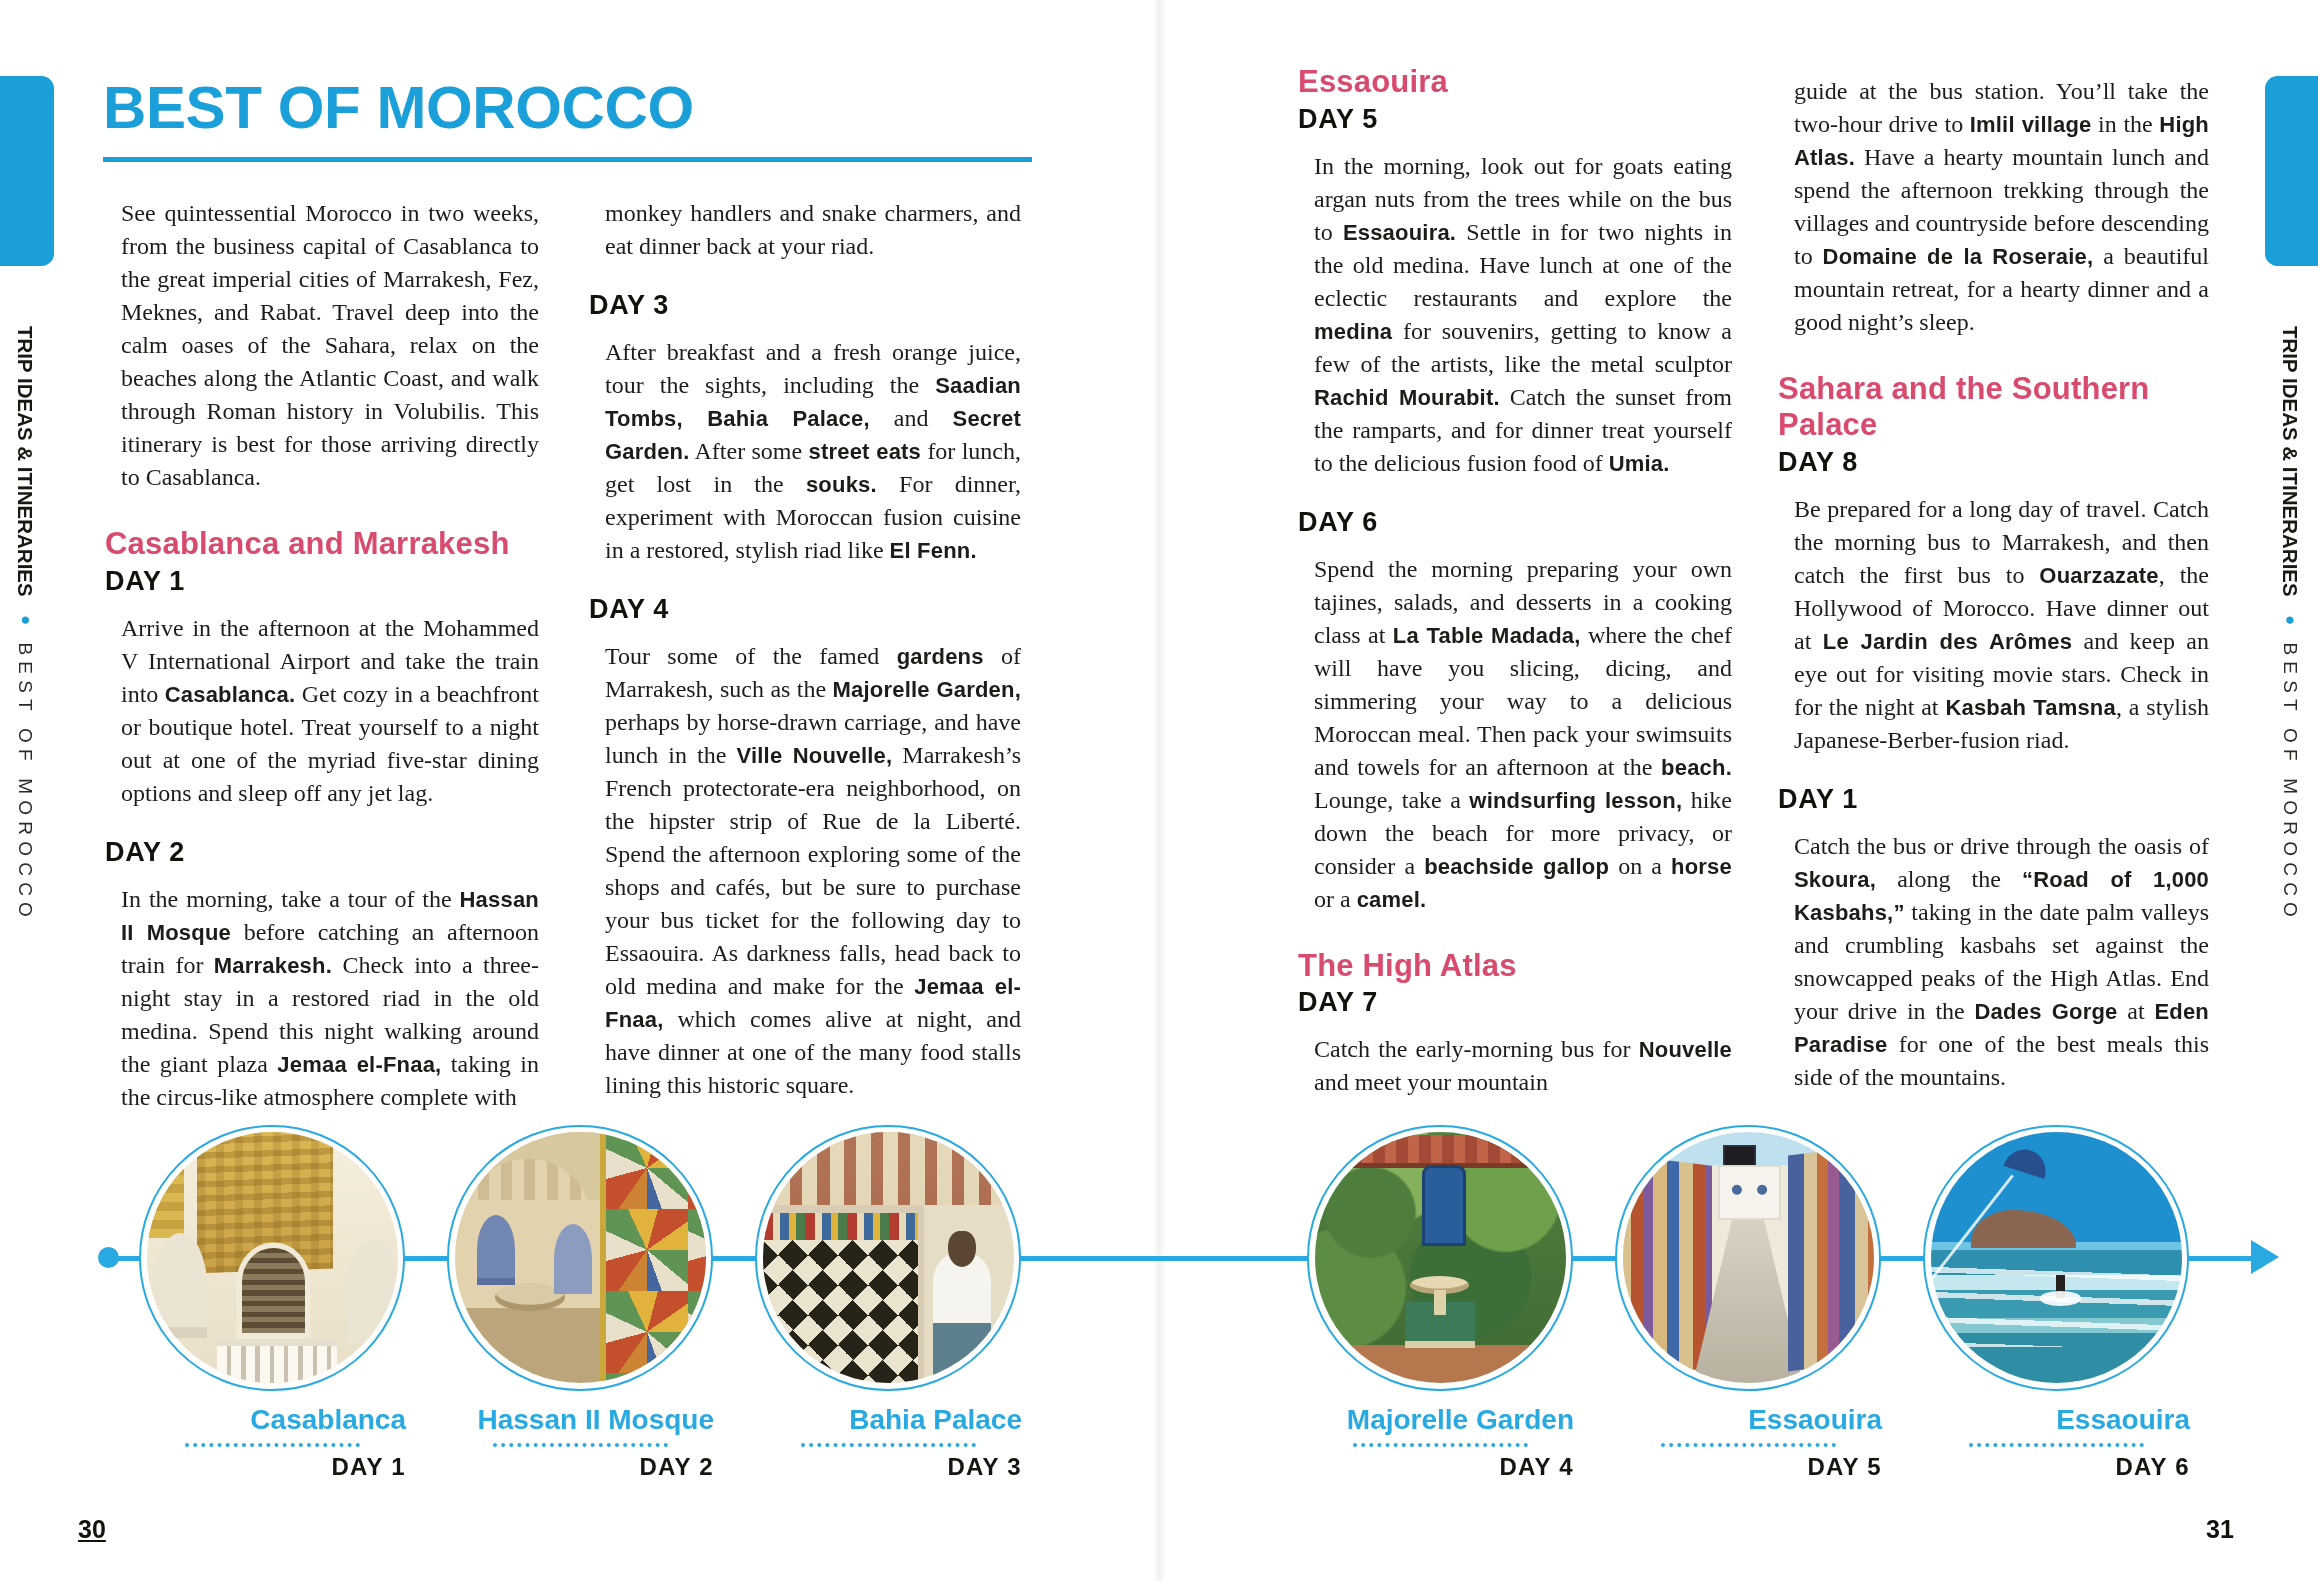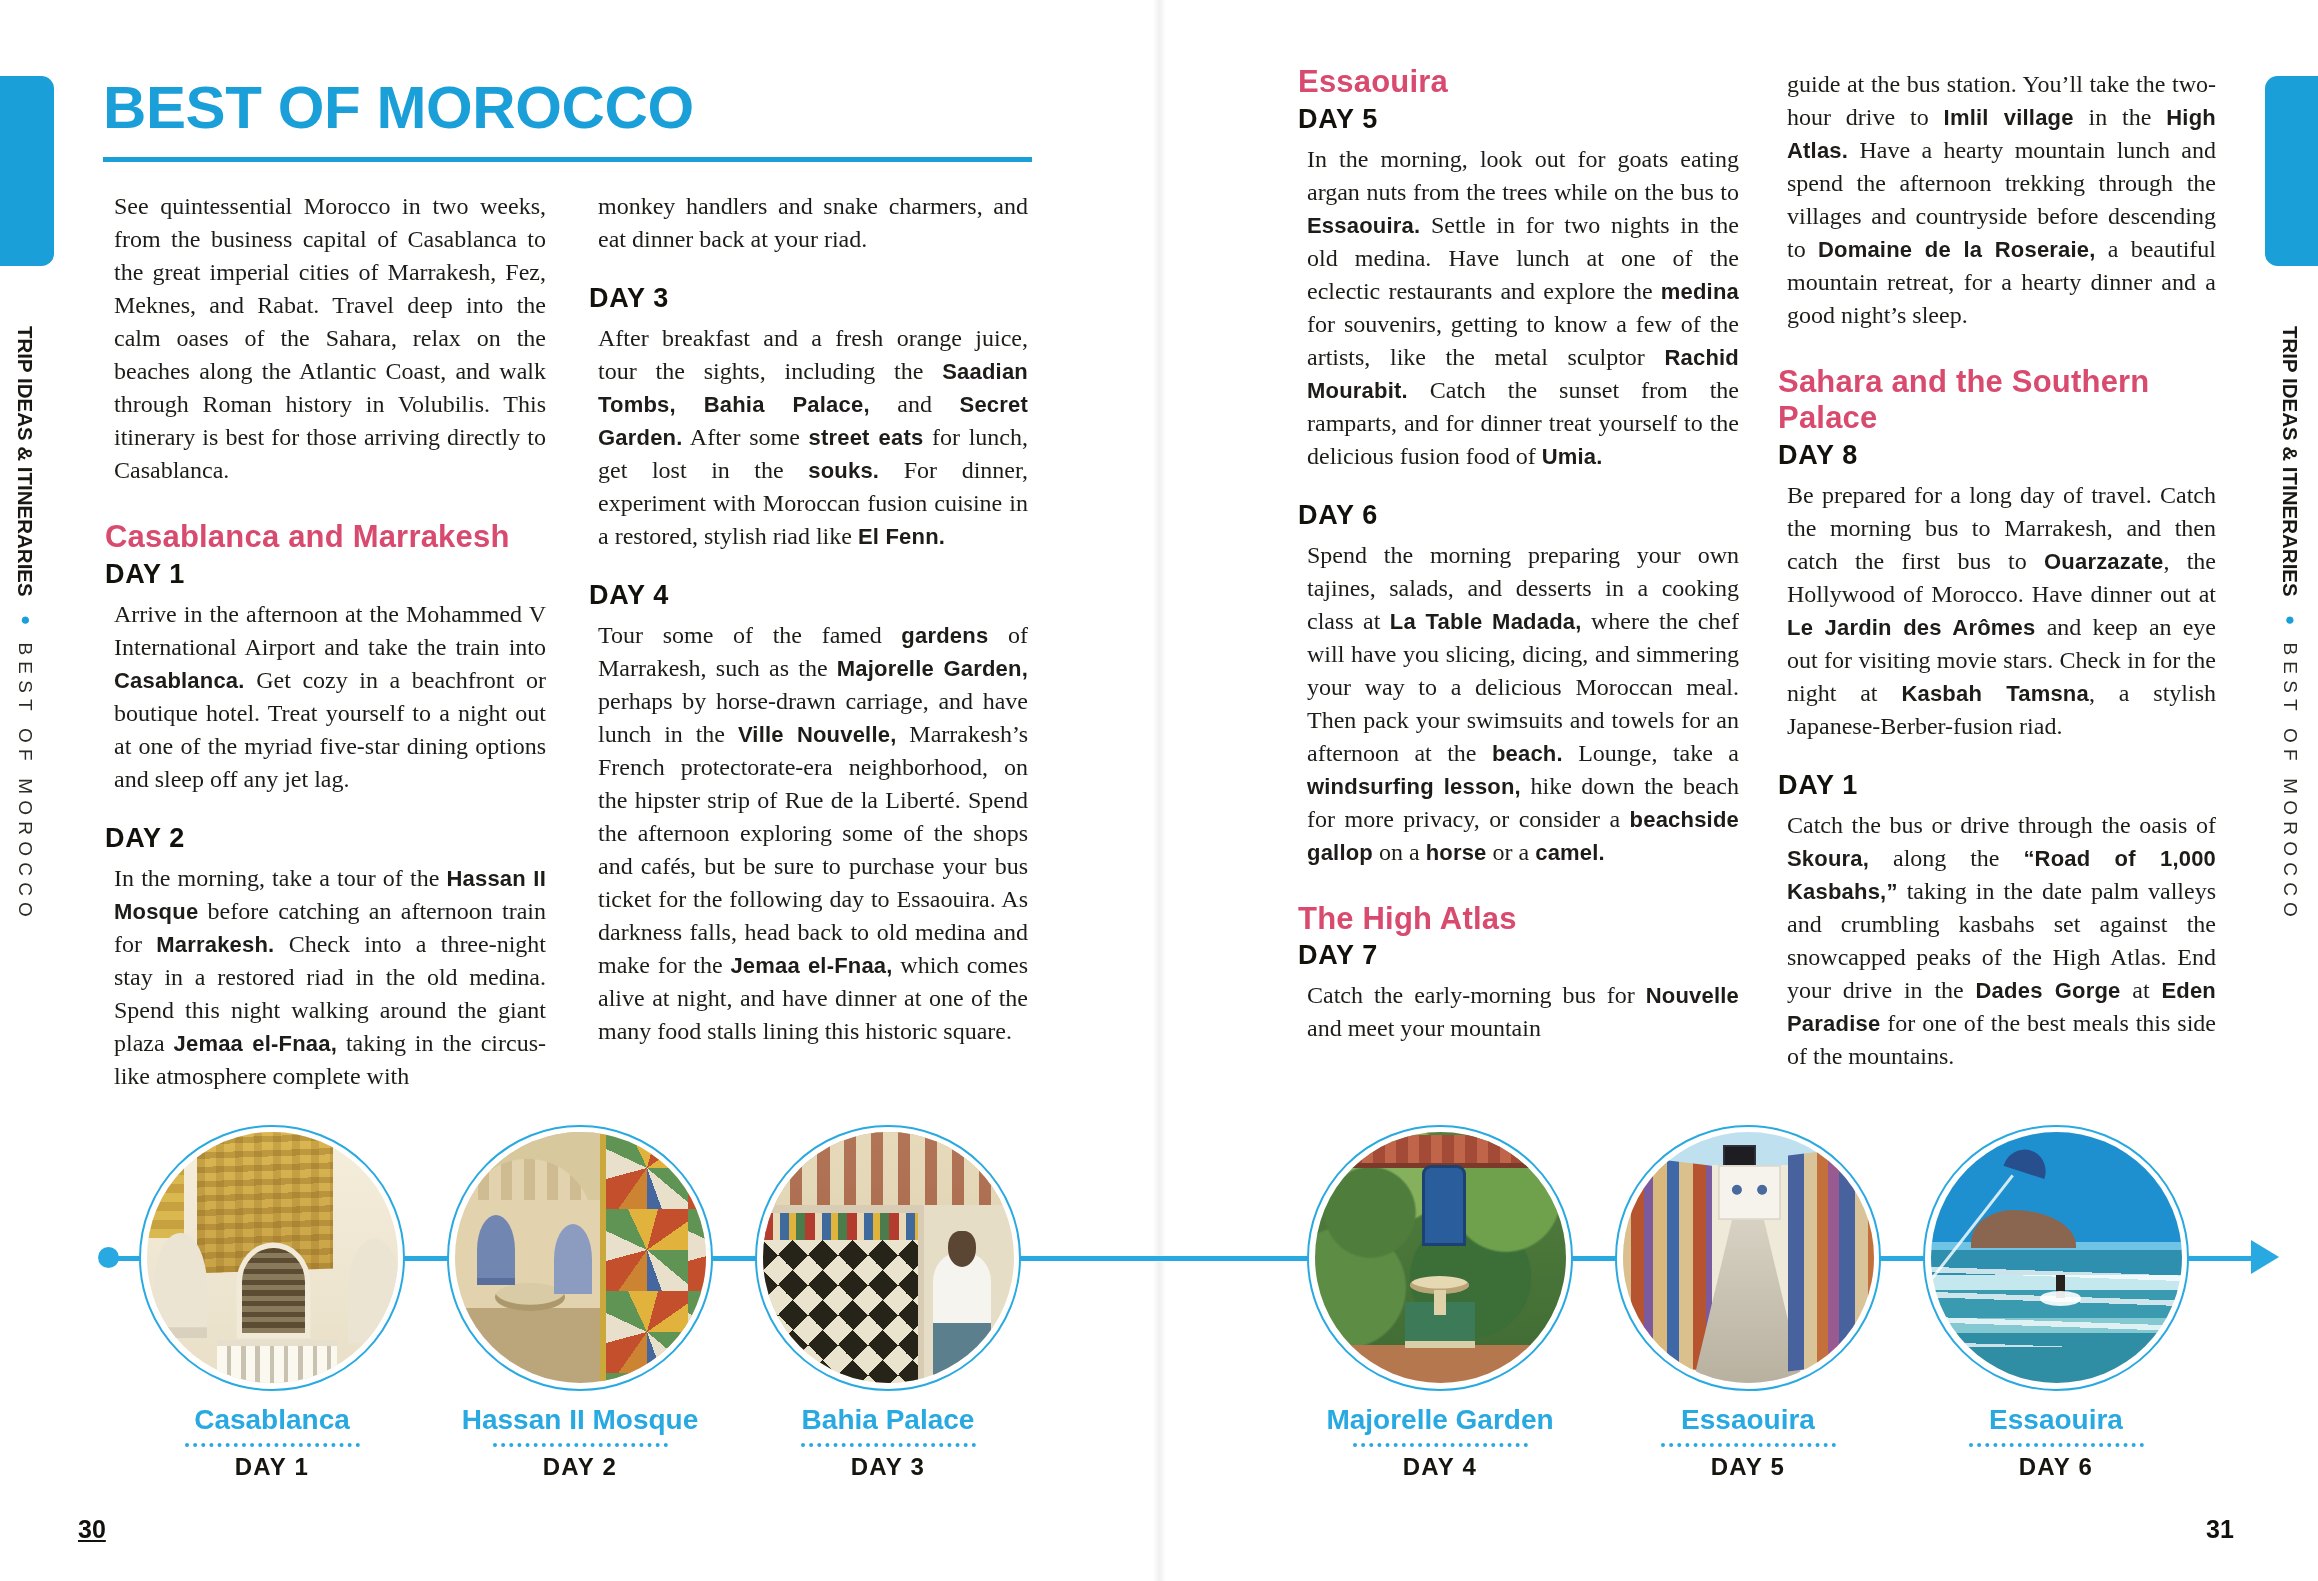--- a/index.html
+++ b/index.html
@@ -21,35 +21,35 @@
   #seam{position:absolute;left:1153px;top:0;width:12.5px;height:100%;
         background:linear-gradient(90deg,transparent,rgba(110,110,110,.10),transparent);}
   
   #main-title{position:absolute;left:103px;top:73px;font-weight:700;font-size:60px;
               letter-spacing:-0.4px;color:var(--blue);}
   #title-rule{position:absolute;left:103px;top:157px;width:929px;height:4.5px;background:var(--blue);}
   
   .col{position:absolute;width:450px;}
   #l-col1{left:105px;top:181px;} #l-col2{left:589px;top:181px;width:448px;}
   #r-col1{left:1298px;top:64px;} #r-col2{left:1778px;top:59px;width:447px;}
-  .body-para{margin:9px;text-align:justify;font:24px/33px "Liberation Serif",serif;color:var(--ink);}
+  .body-para{margin:16px;text-align:justify;font:24px/33px "Liberation Serif",serif;color:var(--ink);}
   .body-para b{font-family:"Liberation Sans",sans-serif;font-weight:700;font-size:22px;letter-spacing:0.2px;}
   .pink-heading{margin:32px 0 3.6px;font:700 31px/36px "Liberation Sans",sans-serif;color:var(--pink);letter-spacing:0.2px;}
   .col > .pink-heading:first-child{margin-top:0;}
   .day-heading{margin:27px 0 5.4px;font:700 27px/30px "Liberation Sans",sans-serif;color:#12110c;letter-spacing:0.7px;}
   .pink-heading + .day-heading{margin-top:3.6px;}
   
   .pagenum{position:absolute;top:1516px;font:700 25px/27px "Liberation Sans",sans-serif;color:#12110c;}
   #pn-30{left:78px;text-decoration:underline;} #pn-31{left:2206px;}
   
   #tl-line{position:absolute;left:105px;top:1256px;width:2149px;height:4.5px;background:var(--label-blue);}
   #tl-dot{position:absolute;left:98px;top:1247px;width:21.4px;height:21.4px;border-radius:50%;background:var(--label-blue);}
   #tl-arrow{position:absolute;left:2251px;top:1240px;width:0;height:0;
             border-left:28.5px solid var(--label-blue);border-top:17px solid transparent;border-bottom:17px solid transparent;}
-  .stop{position:absolute;top:1125px;width:268px;text-align:center;z-index:2;}
+  .stop{position:absolute;top:1125px;width:268px;text-align:right;z-index:2;}
   .stop:nth-child(1){left:138px;} .stop:nth-child(2){left:446px;} .stop:nth-child(3){left:754px;}
   .stop:nth-child(4){left:1306px;} .stop:nth-child(5){left:1614px;} .stop:nth-child(6){left:1922px;}
   .ring{width:251px;height:251px;border:2.7px solid var(--label-blue);border-radius:50%;
         padding:5.4px;margin:0 auto;background:#fff;box-sizing:content-box;}
   .photo{width:100%;height:100%;border-radius:50%;overflow:hidden;position:relative;}
   .photo span{position:absolute;display:block;}
   .stop-name{margin-top:14.3px;font:700 28px/30px "Liberation Sans",sans-serif;color:var(--label-blue);}
   .stop-dots{width:175px;margin:8px auto 6.2px;border-top:4.5px dotted var(--label-blue);height:0;}
   .stop-day{font:700 24px/27px "Liberation Sans",sans-serif;color:#16150f;letter-spacing:1.3px;}
   

